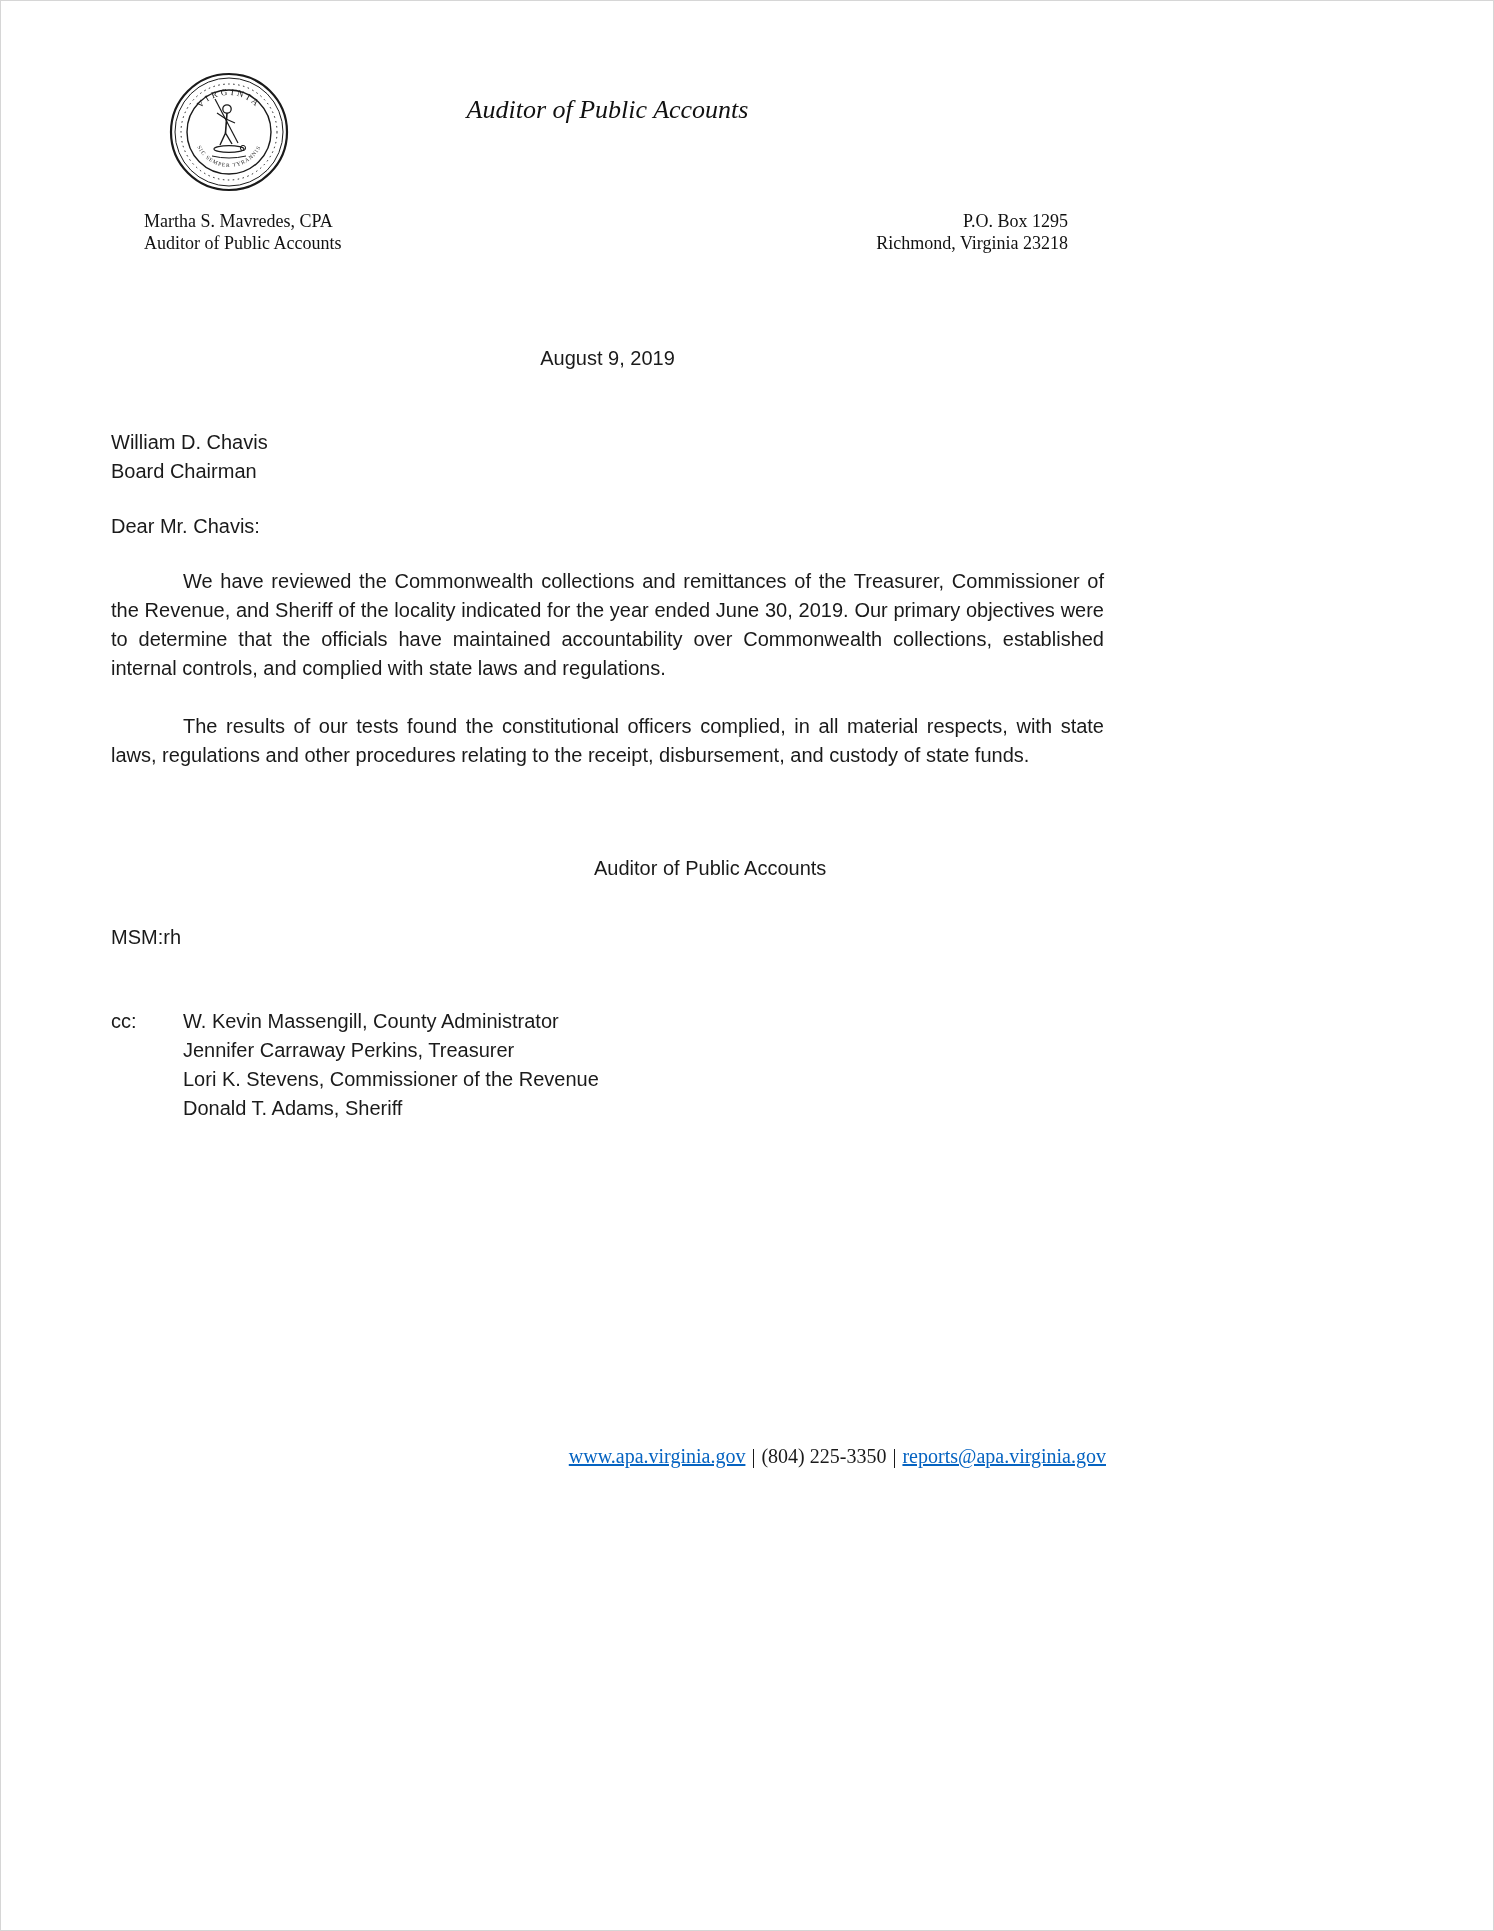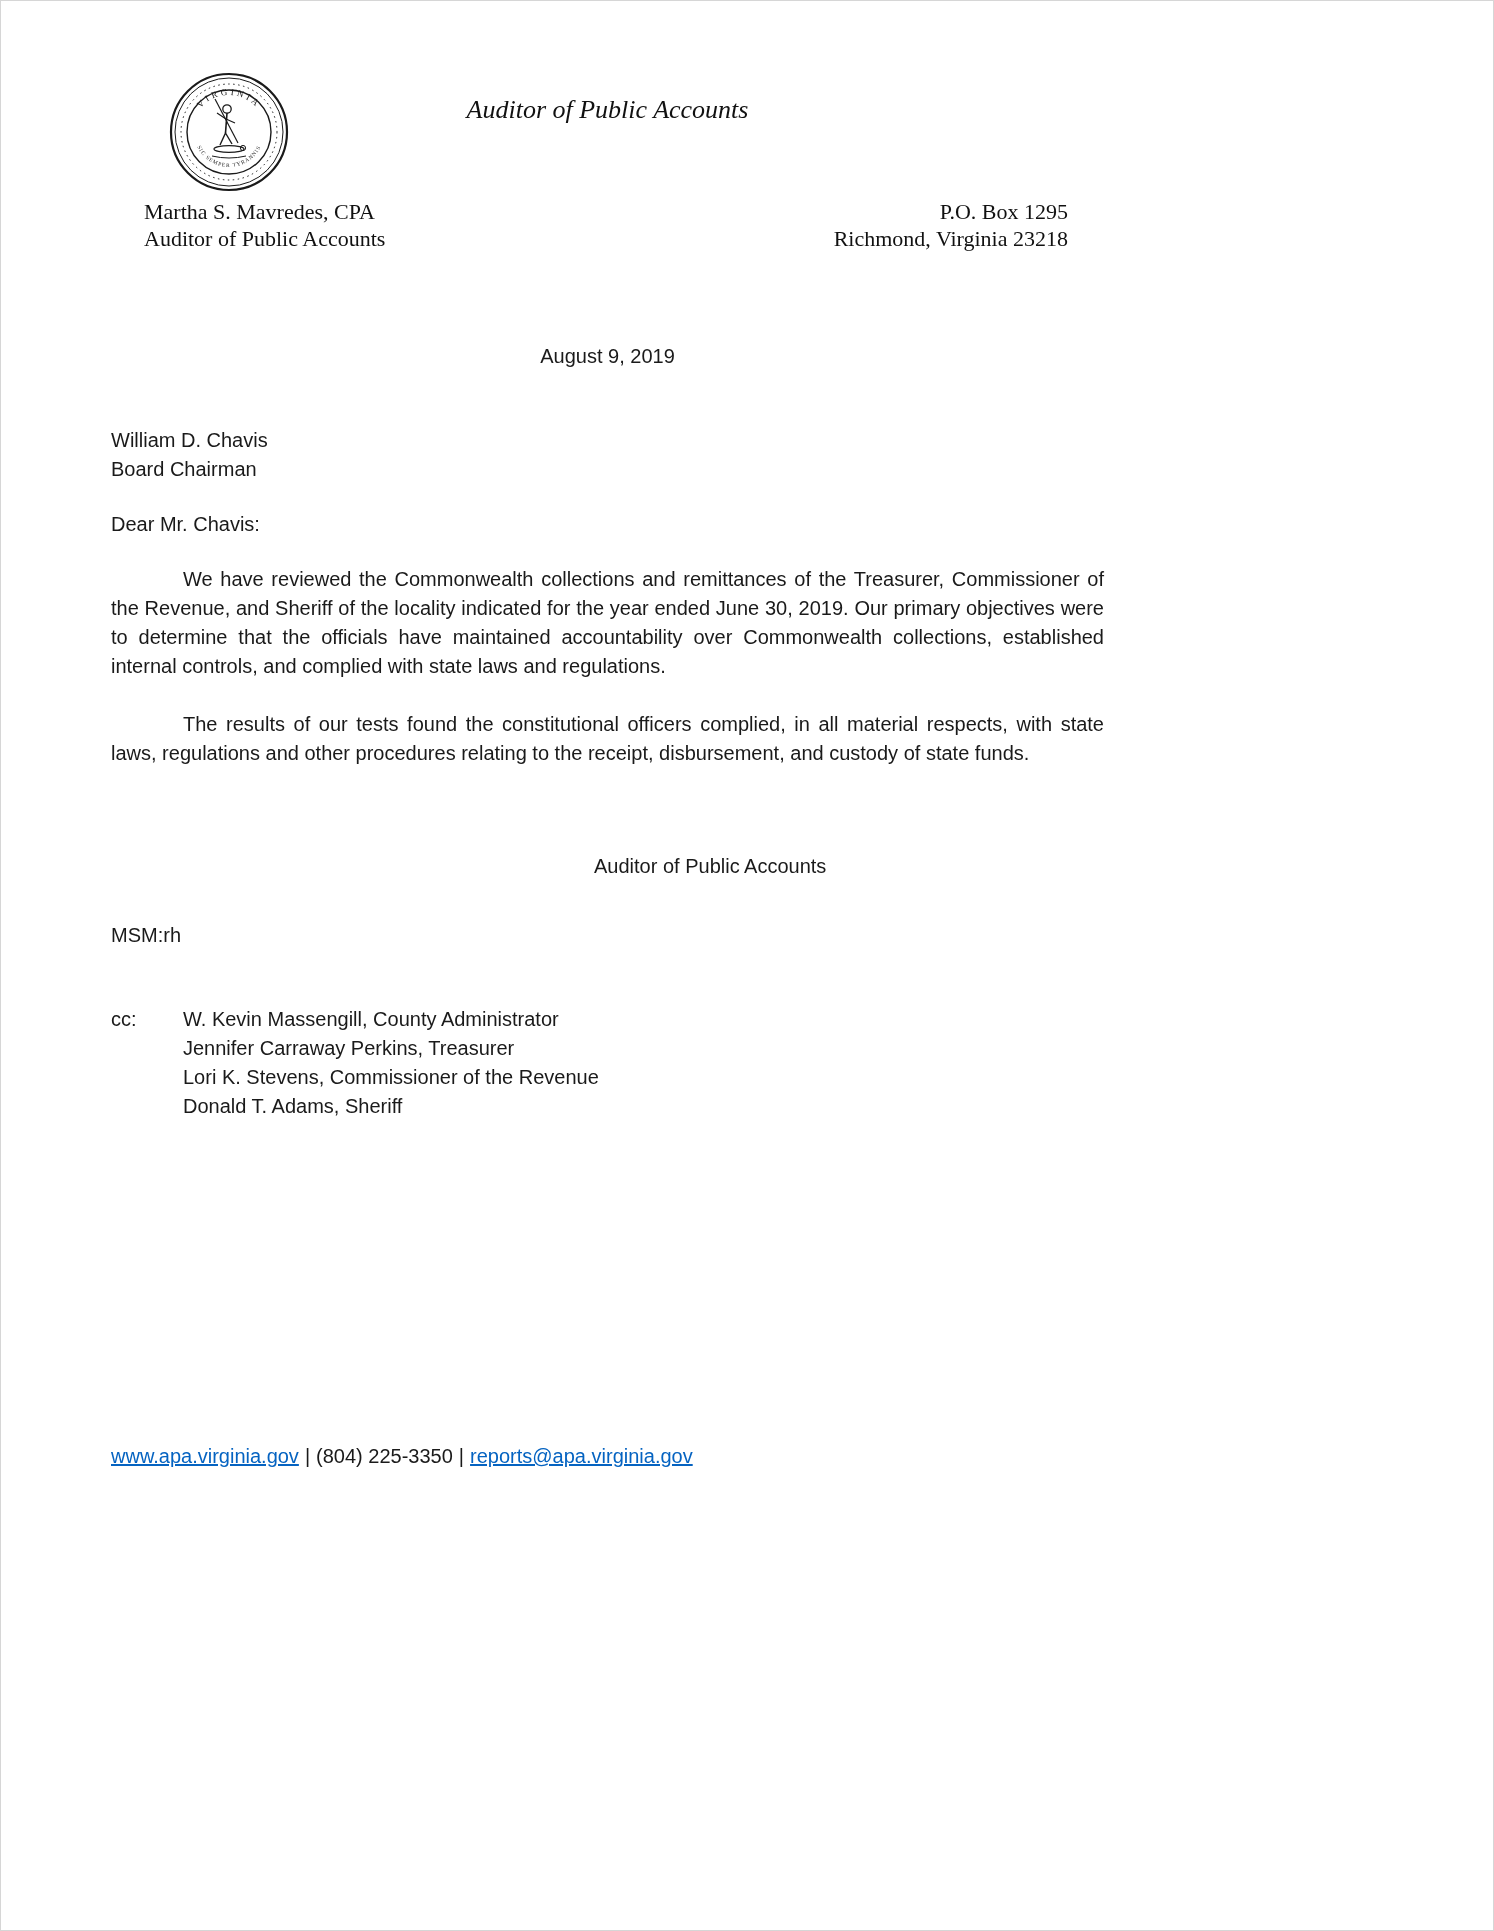--- a/index.html
+++ b/index.html
@@ -44,23 +44,23 @@
     font-family: "Liberation Serif", serif;
     font-style: italic;
     font-size: 26px;
     margin-top: 16px;
     color: #111;
   }
   .header-row2 {
     display: flex;
     justify-content: space-between;
     align-items: flex-start;
-    margin-top: 4px;
+    margin-top: 16px;
     font-family: "Liberation Serif", serif;
-    font-size: 22px;
+    font-size: 18px;
     line-height: 1.22;
     color: #111;
   }
   .official-block { margin-left: 33px; text-align: left; }
   .address-block { text-align: right; margin-right: 36px; }
 
   
   .date-line {
     text-align: center;
     font-size: 20px;
@@ -108,22 +108,23 @@
     line-height: 29px;
   }
   .cc-label { width: 72px; flex: 0 0 72px; }
 
   
   .footer {
     position: absolute;
     top: 1444px;
     left: 110px;
     width: 995px;
-    text-align: left;
-    font-size: 20px;
+    text-align: right;
+    font-size: 20px;
+    font-family: Liberation Serif, serif;
   }
   .footer a, .footer .link {
     color: #0563C1;
     text-decoration: underline;
     cursor: pointer;
   }
   .footer .sep { color: #1a1a1a; padding: 0 6px; }
 
   
   .seal-svg { display: block; }

